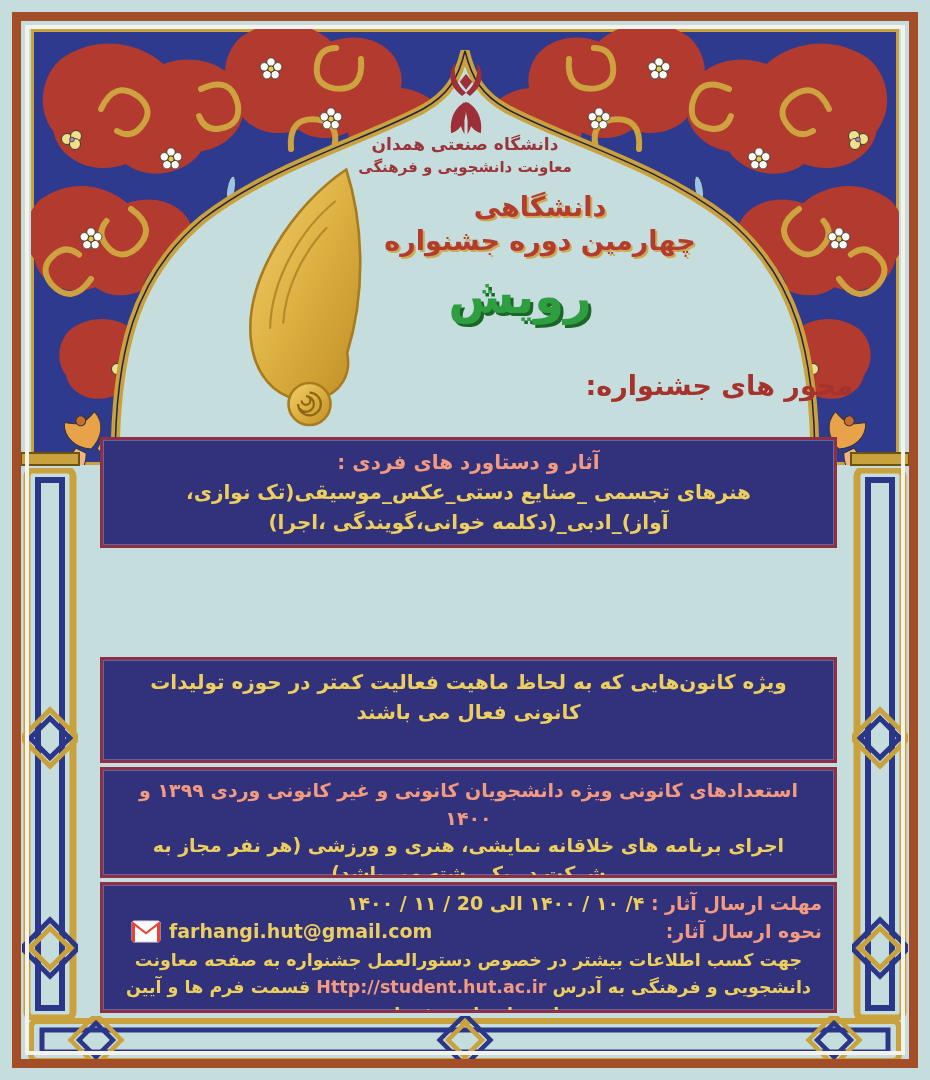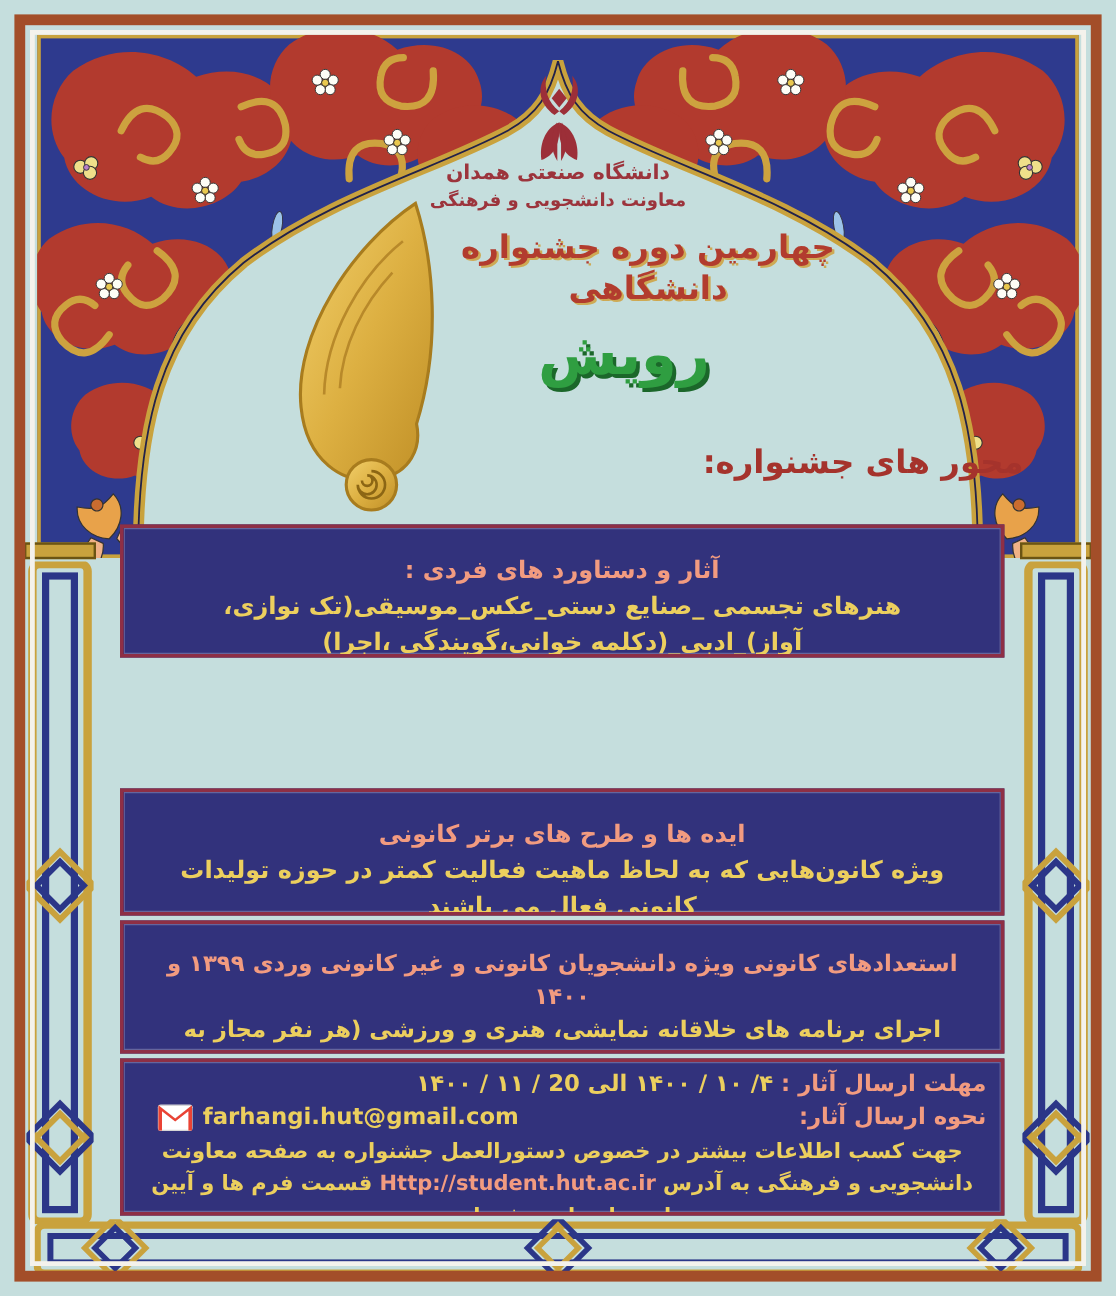--- a/index.html
+++ b/index.html
@@ -32,21 +32,21 @@
             text-shadow:2px 2px 0 rgba(206,164,70,.9);}
   .fest-name{position:absolute;left:320px;top:268px;width:400px;text-align:center;direction:rtl;
             color:#2f9e41;font-weight:bold;font-size:48px;
             text-shadow:3px 3px 0 #1b672a;}
   .section-label{position:absolute;right:77px;top:370px;direction:rtl;
             color:#a5332c;font-weight:bold;font-size:27px;}
 
   
   .cbox{position:absolute;left:100px;width:737px;background:#32327c;border:3px solid #8e2f45;
         box-sizing:border-box;direction:rtl;text-align:center;overflow:hidden;
-        padding:20px 16px;box-shadow:inset 0 0 0 1px rgba(255,255,255,.25);}
+        padding:7px 16px;box-shadow:inset 0 0 0 1px rgba(255,255,255,.25);}
   .cbox .t{color:#f29b80;font-weight:bold;font-size:20px;line-height:1.5;}
   .cbox .b{color:#eccf5e;font-weight:bold;font-size:20px;line-height:1.5;}
   .box1{top:437px;height:111px;}
   .box2{top:552px;height:101px;}
   .box2 .t{margin-bottom:8px;}
   .box3{top:657px;height:106px;}
   .box4{top:767px;height:111px;}
   .box4 .t,.box4 .b{font-size:19px;line-height:1.45;}
 
   .box5{top:882px;height:131px;padding:5px 12px;}
@@ -205,35 +205,34 @@
         </linearGradient>
       </defs>
       <path d="M142,4 C82,44 26,128 33,198 C38,248 72,274 110,266 C136,260 148,238 143,214 C166,140 160,60 142,4 Z" fill="url(#goldg)" stroke="#a87c1e" stroke-width="3"></path>
       <path d="M130,40 C90,72 56,130 55,186 M120,70 C92,100 72,140 70,180" fill="none" stroke="#b8892a" stroke-width="2.5"></path>
       <circle cx="100" cy="272" r="24" fill="url(#goldg)" stroke="#a87c1e" stroke-width="3"></circle>
       <path d="M100,272 m0,-13 a13,13 0 1,1 -13,13 a9,9 0 1,0 9,-9 a5,5 0 1,1 -5,5" fill="none" stroke="#8c6614" stroke-width="2.5"></path>
     </svg>
   </div>
 
   <div class="fest-title">
+    <div>دانشگاهی</div>
     <div>چهارمین دوره جشنواره</div>
-    <div>دانشگاهی</div>
   </div>
   <div class="fest-name">رویش</div>
 
   <div class="section-label">محور های جشنواره:</div>
 
   <div class="cbox box1">
     <div class="t">آثار و دستاورد های فردی :</div>
     <div class="b">هنرهای تجسمی _صنایع دستی_عکس_موسیقی(تک نوازی، آواز)_ادبی_(دکلمه خوانی،گویندگی ،اجرا)</div>
   </div>
 
 
   <div class="cbox box3">
-    <div class="t">ایده ها و طرح های برتر کانونی</div>
     <div class="b">ویژه کانون‌هایی که به لحاظ ماهیت فعالیت کمتر در حوزه تولیدات کانونی فعال می باشند</div>
   </div>
 
   <div class="cbox box4">
     <div class="t">استعدادهای کانونی ویژه دانشجویان کانونی و غیر کانونی وردی ۱۳۹۹ و ۱۴۰۰</div>
     <div class="b">اجرای برنامه های خلاقانه نمایشی، هنری و ورزشی (هر نفر مجاز به شرکت در یک رشته می باشد)</div>
   </div>
 
   <div class="cbox box5">
     <div class="row1" dir="rtl">

